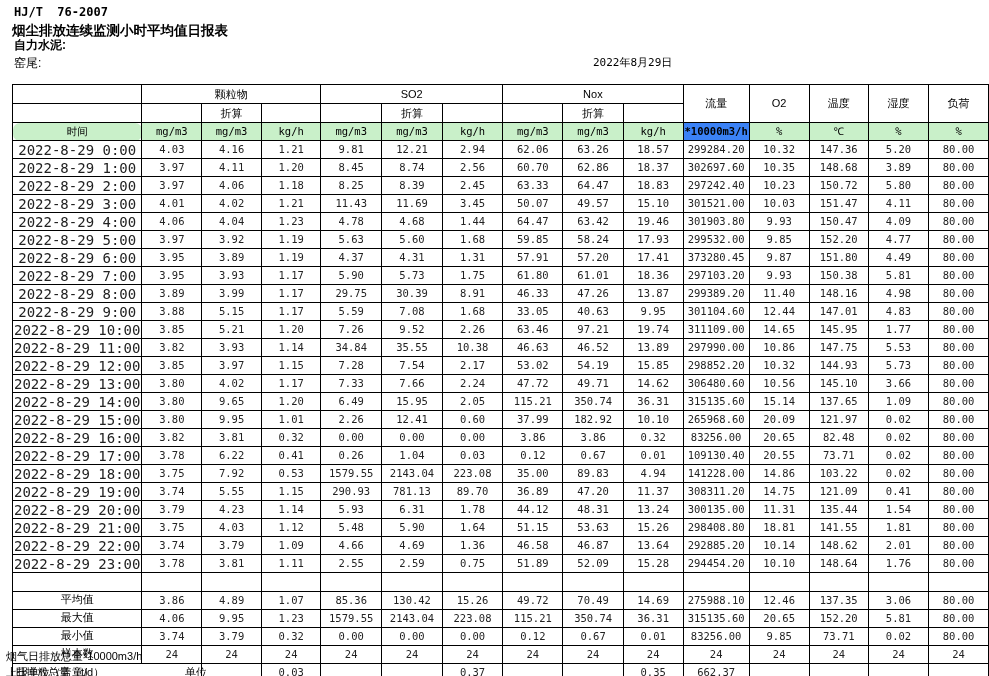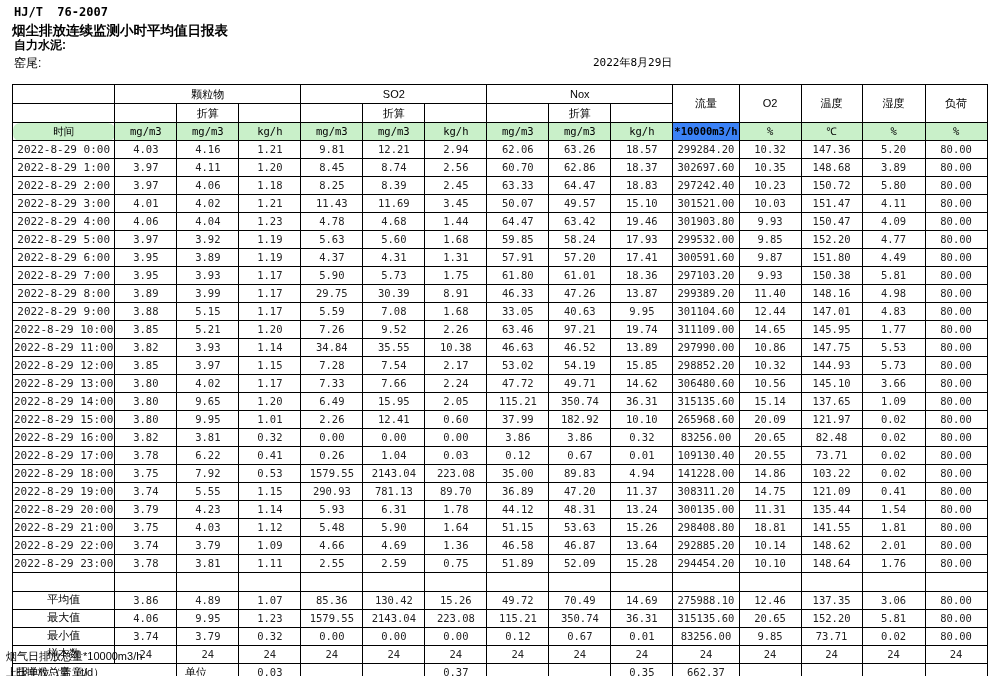--- a/index.html
+++ b/index.html
@@ -13,21 +13,21 @@
   .section{position:absolute;left:14px;top:55px;font-weight:normal;font-size:12px;}
   .report-date{position:absolute;left:593px;top:55px;font-size:11px;font-family:"DejaVu Sans Mono",monospace;}
   table{border-collapse:collapse;table-layout:fixed;position:absolute;left:12px;top:84px;}
   td{
     border:1px solid #000;text-align:center;vertical-align:middle;
     font-family:"DejaVu Sans Mono",monospace;font-size:10.5px;color:#222;
     overflow:hidden;white-space:nowrap;padding:0 1px;height:17px;line-height:1;
   }
   thead tr.hr td{height:18px;font-size:11px;color:#000;font-family:"Liberation Sans",sans-serif;}
   thead tr.unit-row td{height:17px;font-size:10.5px;color:#000;}
-  td.time-cell{font-size:11px;}
+  td.time-cell{font-size:14px;}
   td.label-cell{font-family:Liberation Mono, monospace;font-size:11px;color:#000;}
   tr.gap-row td{height:18px;}
   td.total-label{text-align:left;padding-left:2px;font-family:"Liberation Sans",sans-serif;font-size:11px;color:#000;}
   .footer-line1{position:absolute;left:6px;top:649px;font-size:11px;}
   .footer-line2{position:absolute;left:6px;top:665px;font-size:11px;}
   .footer-unit{position:absolute;left:185px;top:665px;font-size:11px;}
 </style>
 </head>
 <body>
 
@@ -204,21 +204,21 @@
         <td class="time-cell">2022-8-29 6:00</td>
         <td>3.95</td>
         <td>3.89</td>
         <td>1.19</td>
         <td>4.37</td>
         <td>4.31</td>
         <td>1.31</td>
         <td>57.91</td>
         <td>57.20</td>
         <td>17.41</td>
-        <td>300591.60</td>
+        <td>373280.45</td>
         <td>9.87</td>
         <td>151.80</td>
         <td>4.49</td>
         <td>80.00</td>
       </tr>
       <tr>
         <td class="time-cell">2022-8-29 7:00</td>
         <td>3.95</td>
         <td>3.93</td>
         <td>1.17</td>

